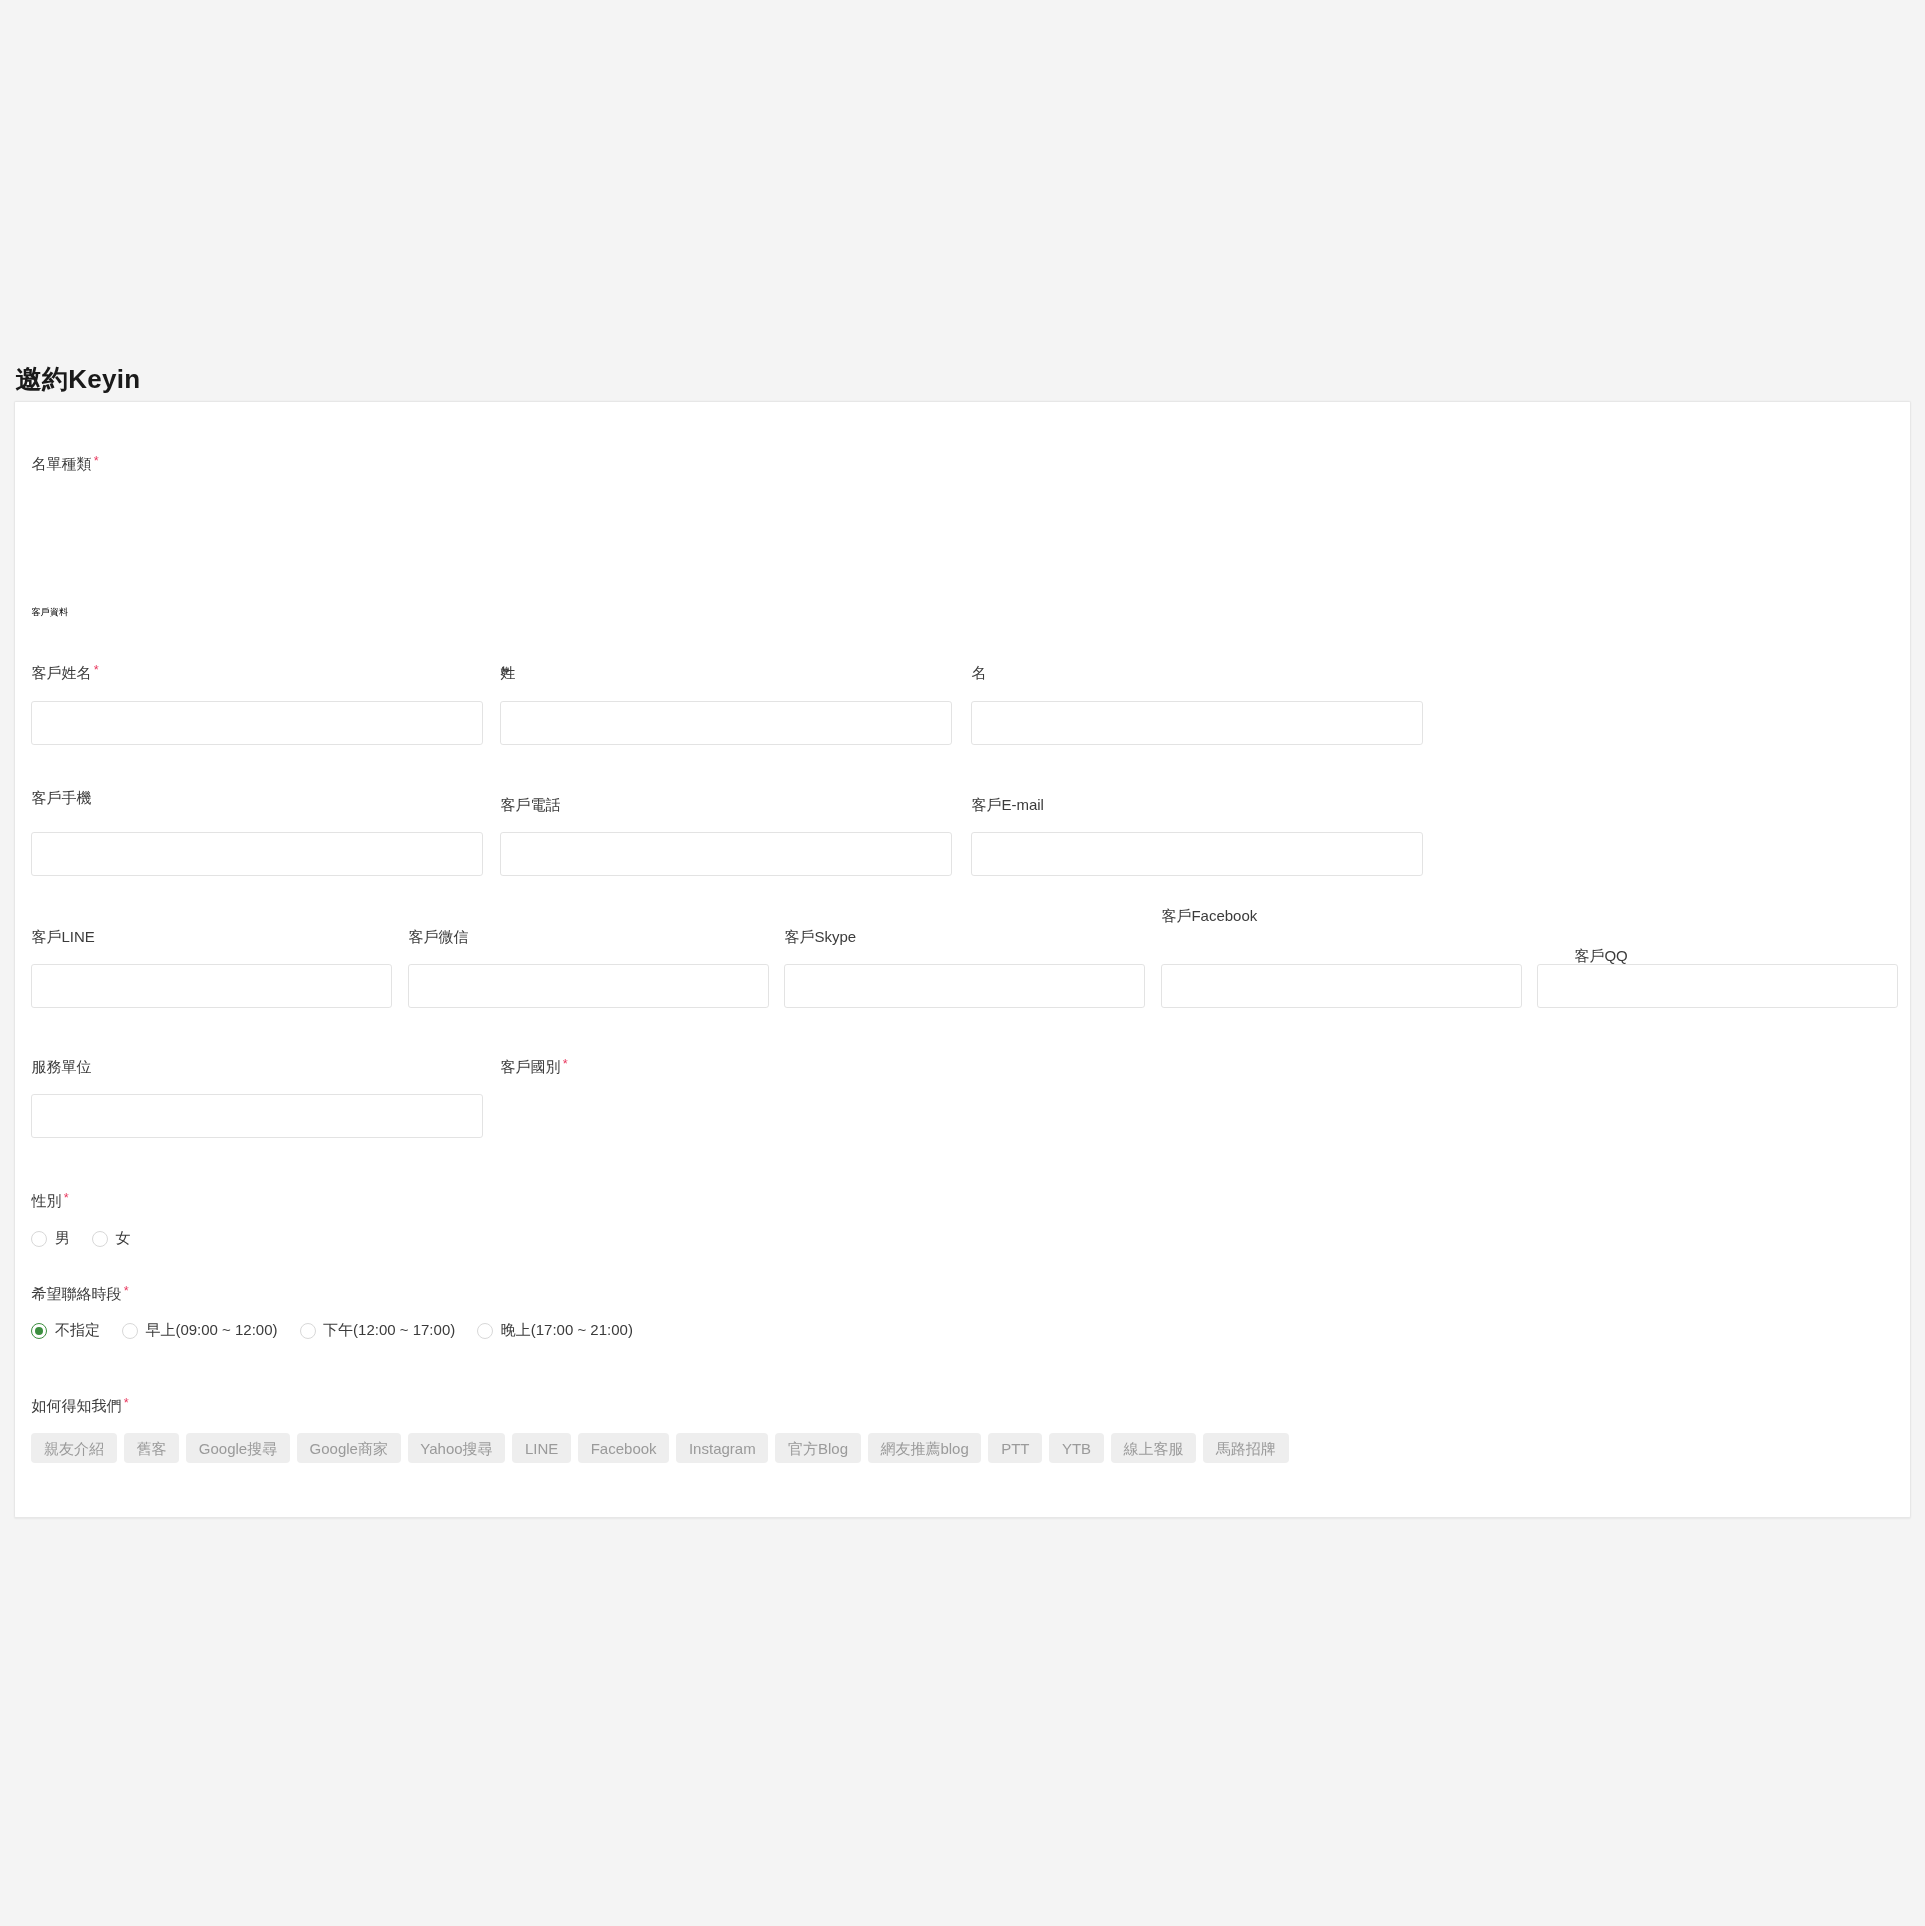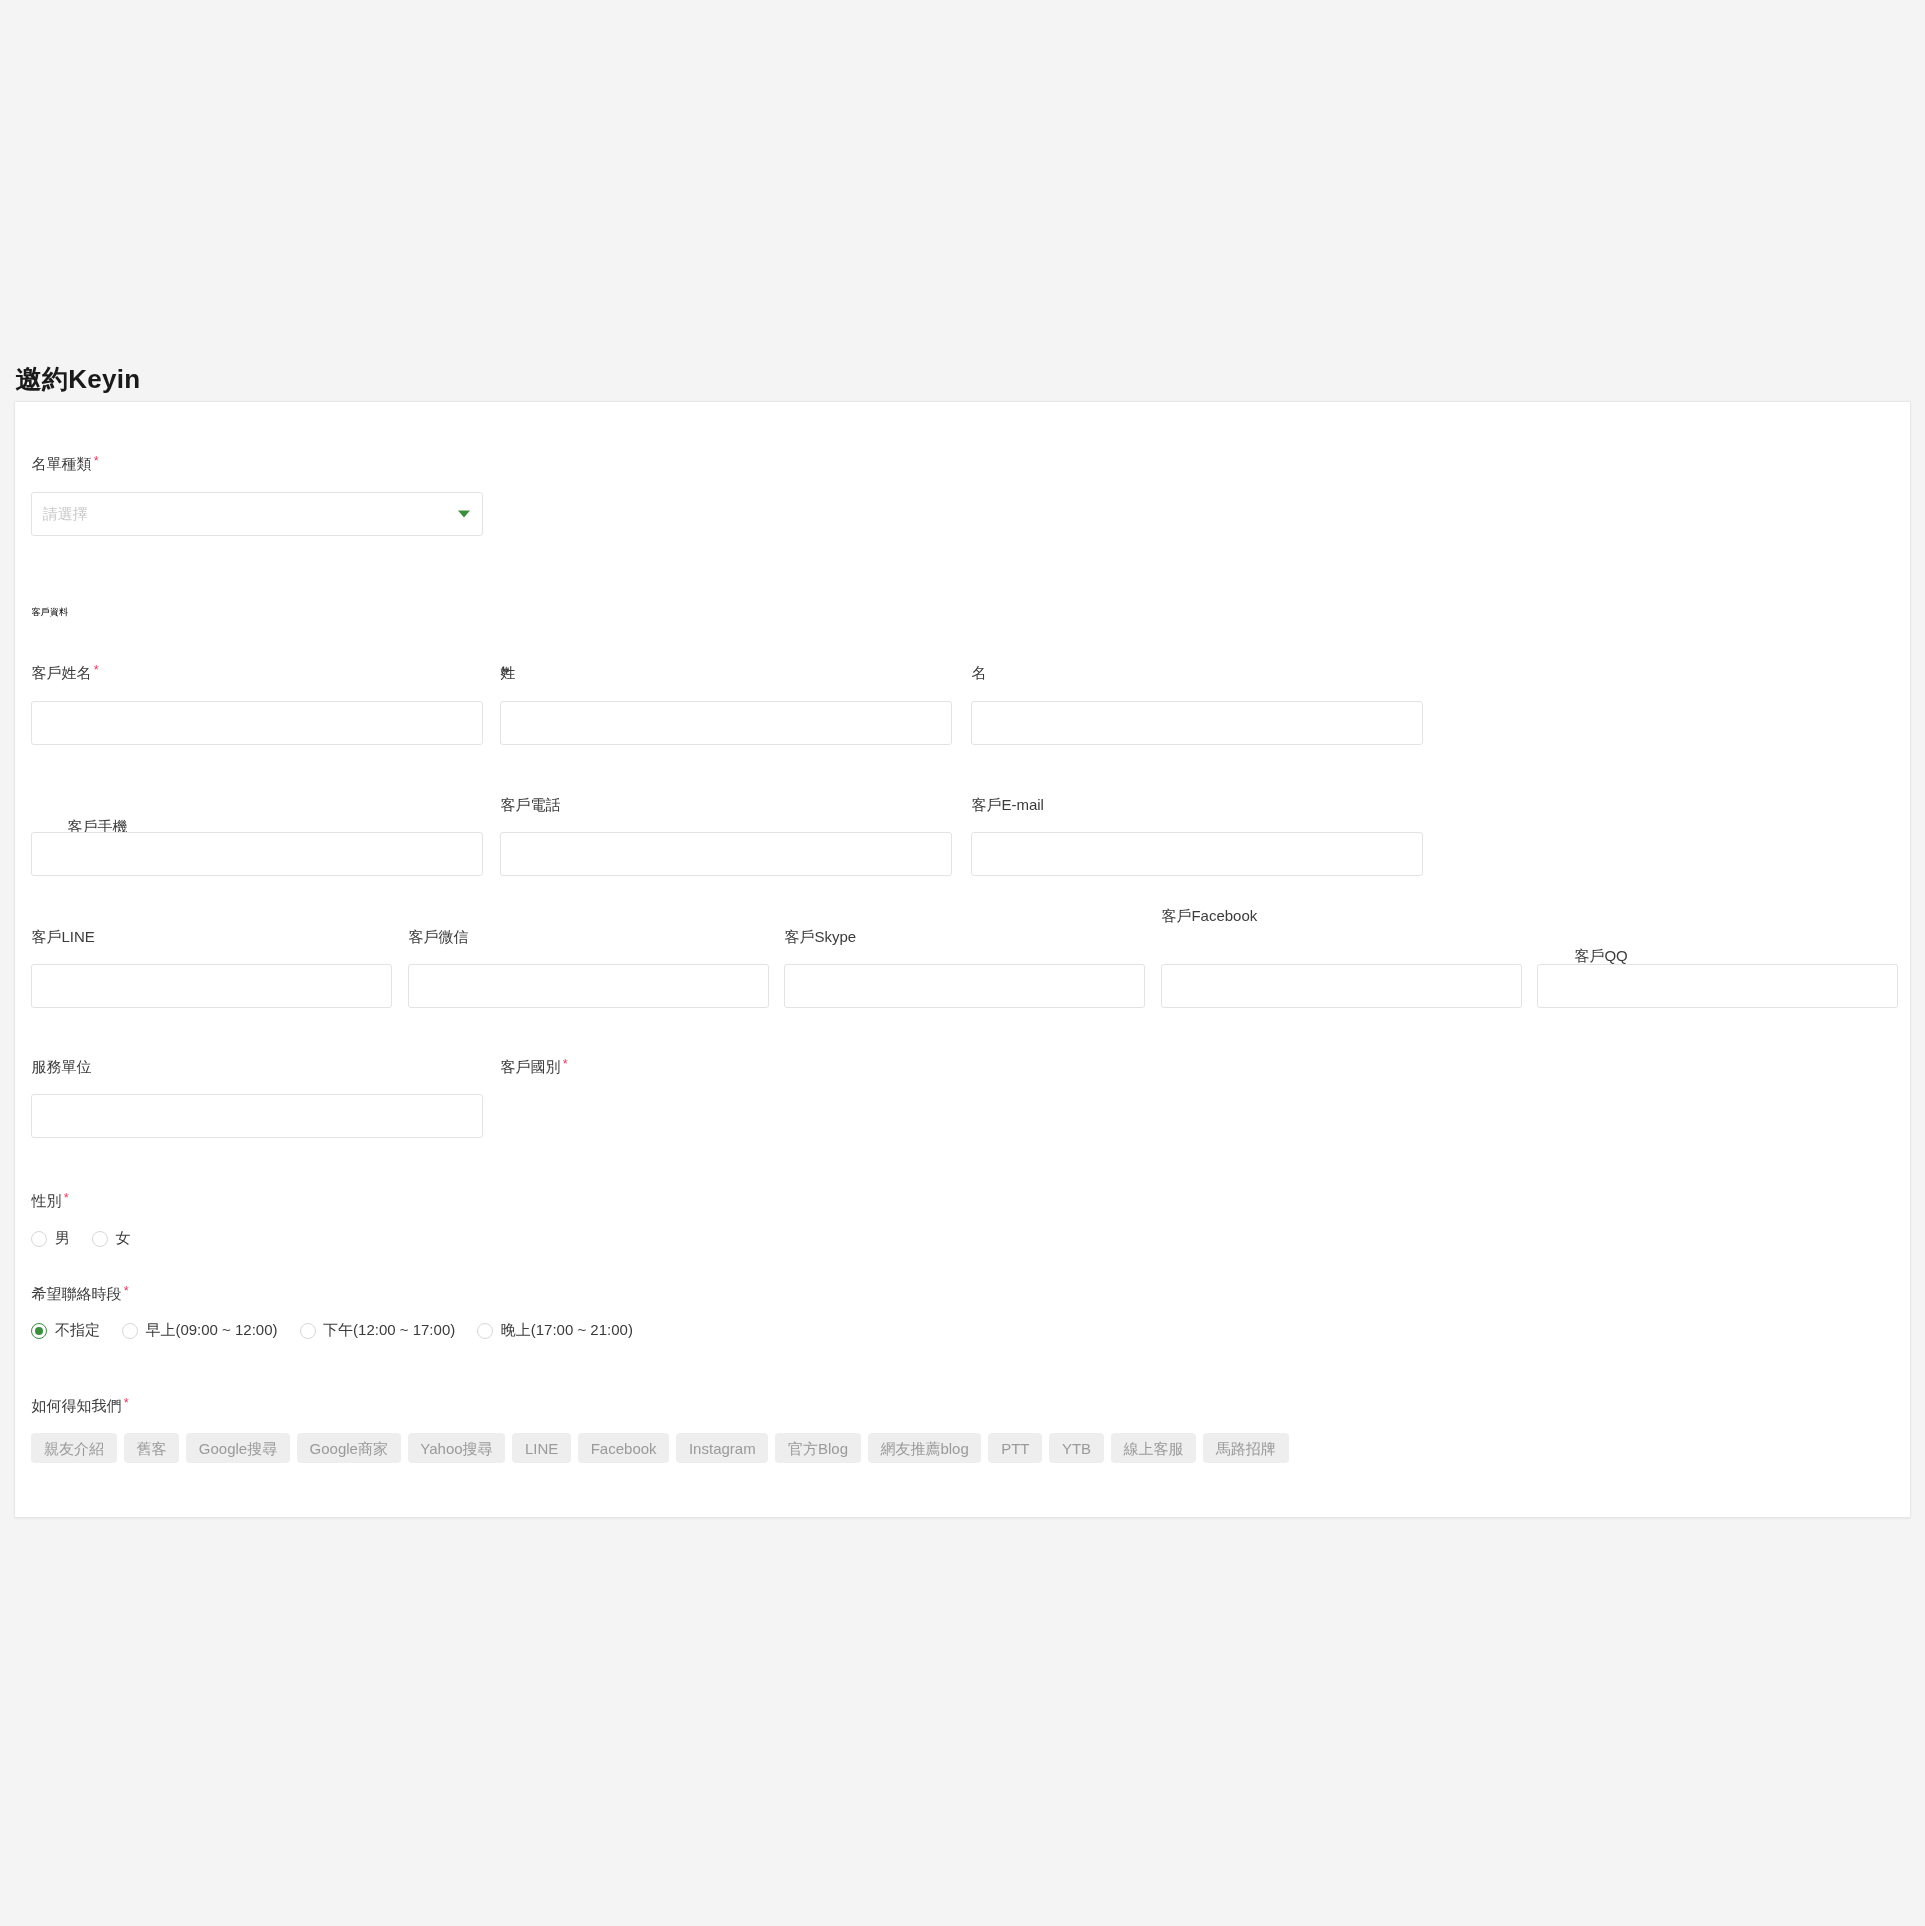--- a/index.html
+++ b/index.html
@@ -234,26 +234,20 @@
 <div class="page">
 
   <h1 class="page-title">邀約Keyin</h1>
 
   <div class="card">
     <div class="card-inner">
 
       <div class="abs" style="left:16px; top:54px;">
         <span class="field-label">名單種類</span><span class="req">*</span>
       </div>
-      <div class="abs" style="left:16px; top:90px; width:452px;">
-        <div class="select-box">
-          <span class="select-placeholder">請選擇</span>
-          <span class="caret"></span>
-        </div>
-      </div>
 
       <div class="abs" style="left:16px; top:189px;margin-top:15px;">客戶資料</div>
 
       <div class="abs" style="left:16px; top:263px;">
         <span class="field-label">客戶姓名</span><span class="req">*</span>
       </div>
       <div class="abs" style="left:16px; top:299px; width:452px;">
         <input class="text-input" type="text" value="" style="">
       </div>
 
@@ -261,21 +255,21 @@
       <div class="abs field-label" style="left:485px; top:263px;">姓</div>
       <div class="abs" style="left:485px; top:299px; width:452px;">
         <input class="text-input" type="text" value="" style="">
       </div>
 
       <div class="abs field-label" style="left:956px; top:263px;">名</div>
       <div class="abs" style="left:956px; top:299px; width:452px;">
         <input class="text-input" type="text" value="" style="">
       </div>
 
-      <div class="abs field-label" style="left:16px; top:417px;margin-left:36px;">客戶手機</div>
+      <div class="abs field-label" style="left:16px; top:388px;">客戶手機</div>
       <div class="abs" style="left:16px; top:430px; width:452px;">
         <input class="text-input" type="text" value="" style="">
       </div>
 
       <div class="abs field-label" style="left:485px; top:395px;">客戶電話</div>
       <div class="abs" style="left:485px; top:430px; width:452px;">
         <input class="text-input" type="text" value="" style="">
       </div>
 
       <div class="abs field-label" style="left:956px; top:395px;">客戶E-mail</div>

